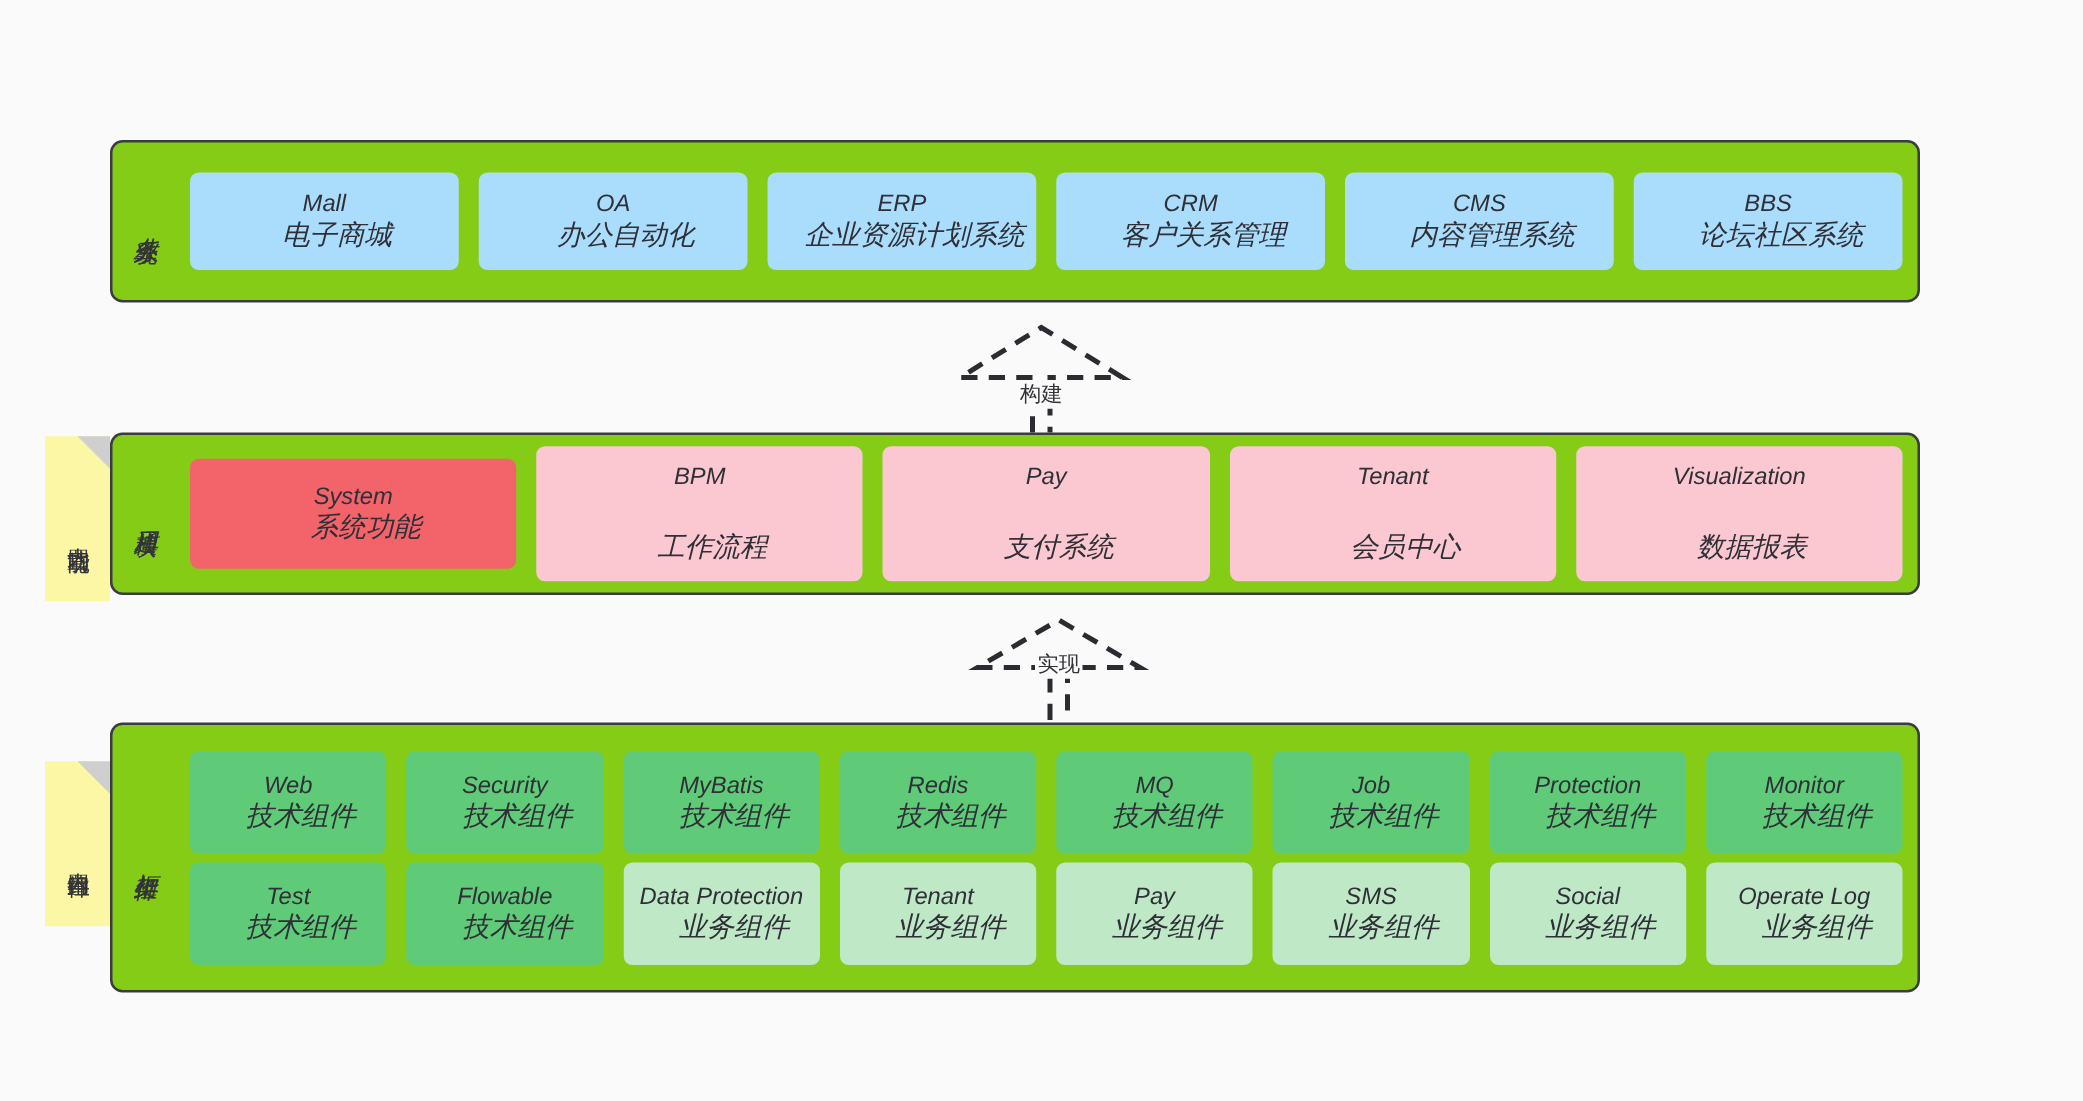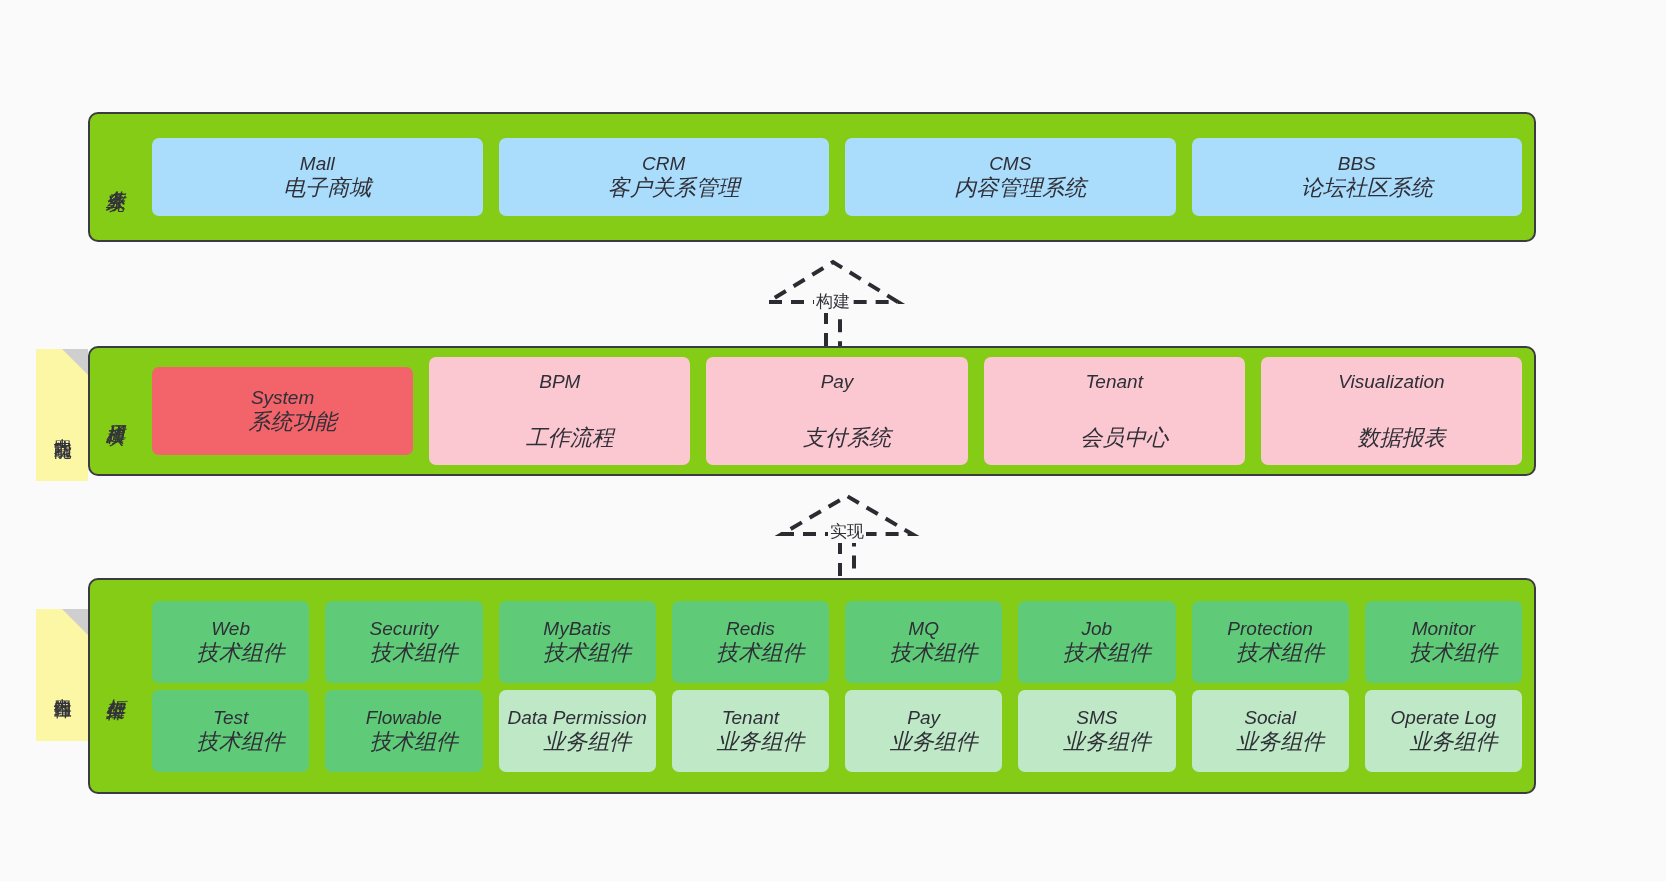--- a/index.html
+++ b/index.html
@@ -141,40 +141,48 @@
 
   <div class="band" style="left:88px; top:112px; width:1448px; height:130px;">
     <div class="band-title">业务系统</div>
     <div class="band-body">
 
       <div class="card biz">
         <span class="t1">Mall</span>
         <span class="t2">电子商城</span>
       </div>
       <div class="card biz">
+        <span class="t1">OA</span>
+        <span class="t2">办公自动化</span>
+      </div>
+      <div class="card biz">
+        <span class="t1">ERP</span>
+        <span class="t2">企业资源计划系统</span>
+      </div>
+      <div class="card biz">
         <span class="t1">CRM</span>
         <span class="t2">客户关系管理</span>
       </div>
       <div class="card biz">
         <span class="t1">CMS</span>
         <span class="t2">内容管理系统</span>
       </div>
       <div class="card biz">
         <span class="t1">BBS</span>
         <span class="t2">论坛社区系统</span>
       </div>
 
     </div>
   </div>
 
   <div class="uml-arrow" style="left:758px; top:258px; width:150px; height:88px;">
     <svg width="150" height="88" viewBox="0 0 150 88" aria-hidden="true">
       <path d="M 68 88 L 68 44 L 10 44 L 75 4 L 140 44 L 82 44 L 82 88" fill="none" stroke="#2b2b31" stroke-width="4" stroke-dasharray="13 9" stroke-linecap="butt" stroke-linejoin="miter"></path>
     </svg>
-    <span class="lbl" style="left:56px; top:32px;">构建</span>
+    <span class="lbl" style="left:56px; top:46px;">构建</span>
   </div>
 
   <div class="note" style="left:36px; top:349px; width:52px; height:132px;">
     <span class="fold"></span>
     <span>内置功能</span>
   </div>
 
   <div class="band" style="left:88px; top:346px; width:1448px; height:130px;">
     <div class="band-title">通用模块</div>
     <div class="band-body">
@@ -257,21 +265,21 @@
       <div class="row">
         <div class="card fw-tech">
           <span class="t1">Test</span>
           <span class="t2">技术组件</span>
         </div>
         <div class="card fw-tech">
           <span class="t1">Flowable</span>
           <span class="t2">技术组件</span>
         </div>
         <div class="card fw-biz">
-          <span class="t1">Data Permission</span>
+          <span class="t1">Data Protection</span>
           <span class="t2">业务组件</span>
         </div>
         <div class="card fw-biz">
           <span class="t1">Tenant</span>
           <span class="t2">业务组件</span>
         </div>
         <div class="card fw-biz">
           <span class="t1">Pay</span>
           <span class="t2">业务组件</span>
         </div>

